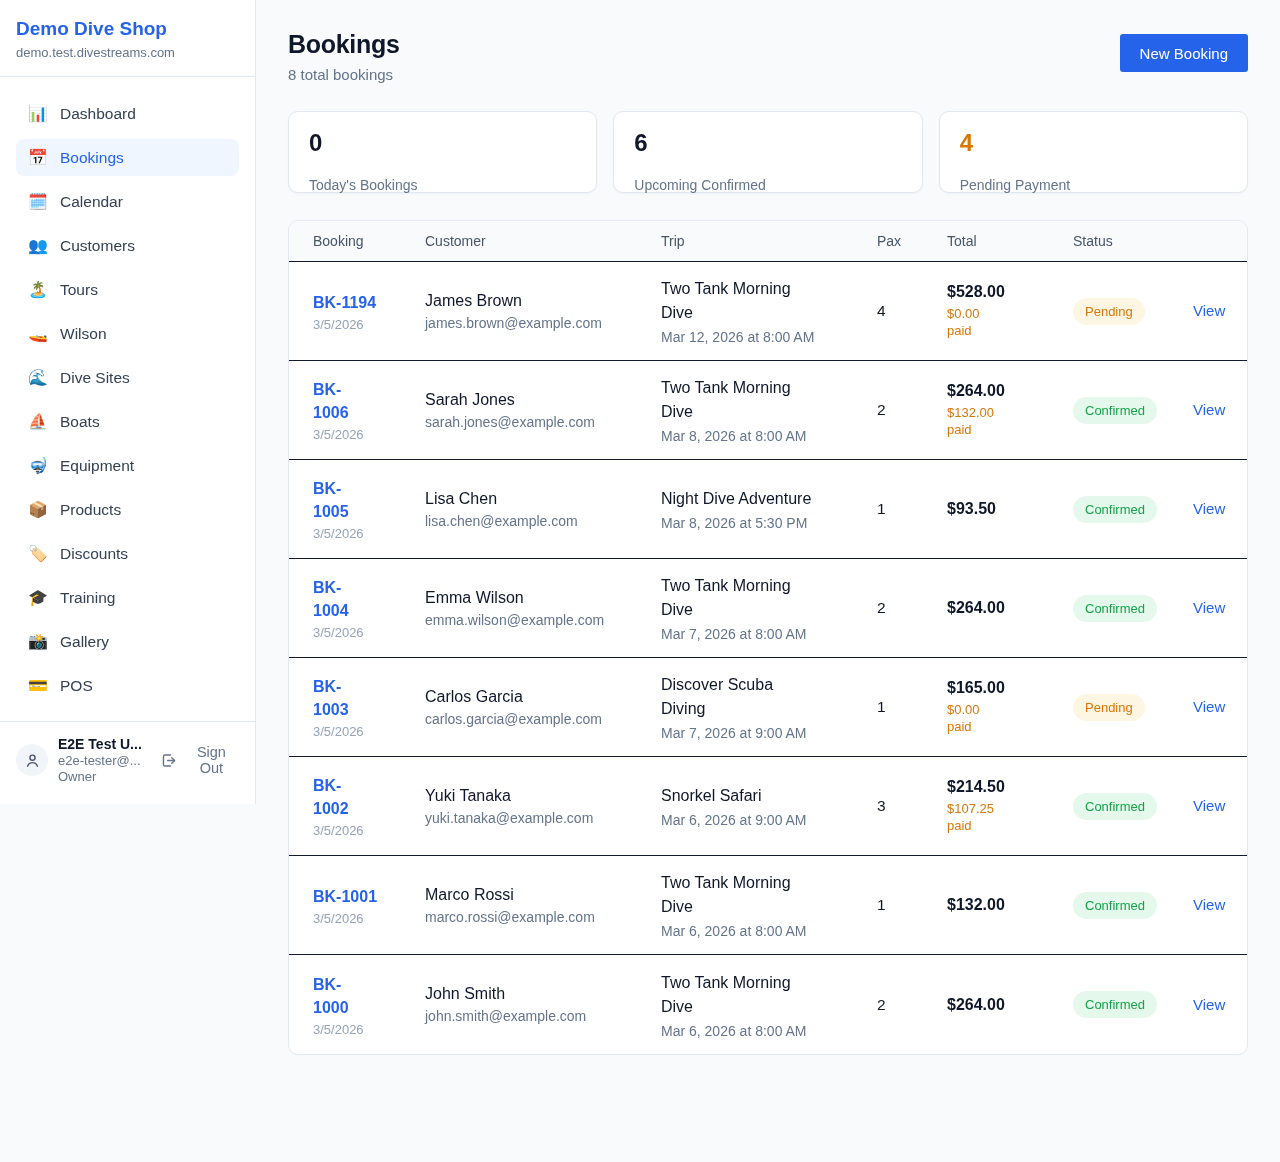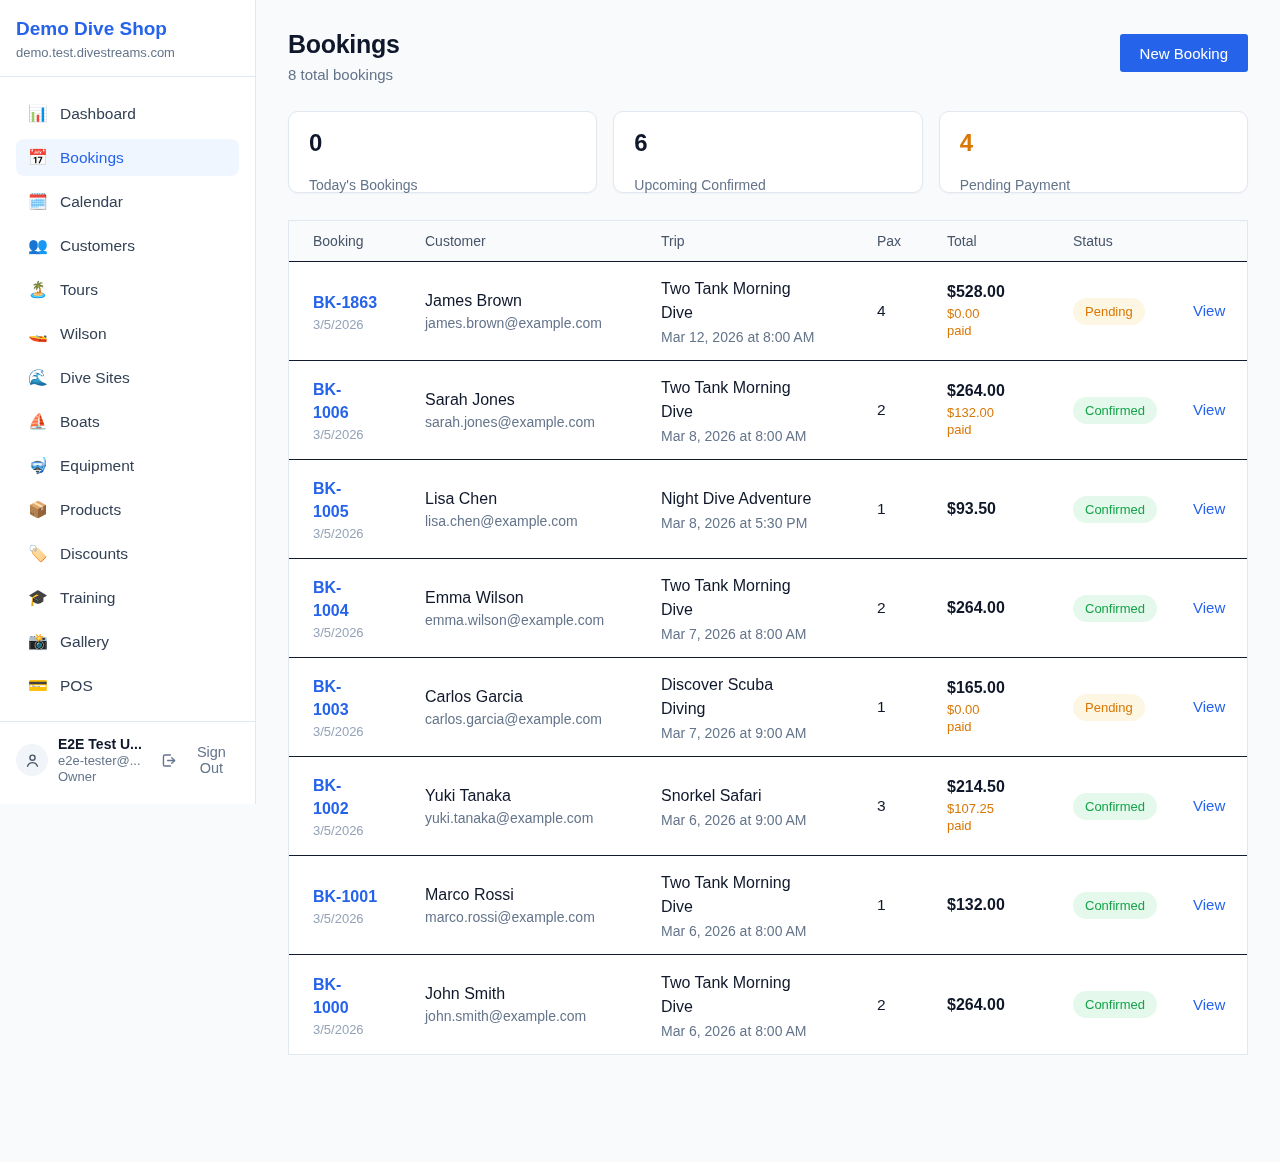--- a/index.html
+++ b/index.html
@@ -82,21 +82,21 @@
     padding:0 10px; outline:none;
   }
   .filter-btn {
     background:none; border:none; cursor:pointer; font-family:inherit;
     font-size:15px; color:#0f172a; padding:0 24px;
   }
 
   
   .table-card {
     margin-top:27px; background:#fff;
-    border:1px solid #e2e8f0; border-radius:0; overflow:hidden;
+    border:1px solid #e2e8f0; border-radius:10px; overflow:hidden;
   }
   .t-grid {
     display:grid;
     grid-template-columns:112px 236px 216px 70px 126px 120px 32px;
     padding:0 24px; align-items:center;
   }
   .t-head {
     background:#f8fafc; height:41px;
     border-bottom:1px solid #0f172a;
   }
@@ -242,21 +242,21 @@
           <div class="th cell">Booking</div>
           <div class="th cell">Customer</div>
           <div class="th cell">Trip</div>
           <div class="th cell">Pax</div>
           <div class="th cell">Total</div>
           <div class="th cell">Status</div>
           <div class="th cell"></div>
         </div>
       <div id="tbody">
           <div class="t-grid t-row">
-            <div class="cell"><a class="bk-link pre">BK-1863</a><div class="bk-date">3/5/2026</div></div>
+            <div class="cell"><a class="bk-link pre">BK-1194</a><div class="bk-date">3/5/2026</div></div>
             <div class="cell">
               <div class="cust-name">James Brown</div>
               <div class="cust-email">james.brown@example.com</div>
             </div>
             <div class="cell">
               <div class="trip-name pre">Two Tank Morning
 Dive</div>
               <div class="trip-date">Mar 12, 2026 at 8:00 AM</div>
             </div>
             <div class="cell pax">4</div>

